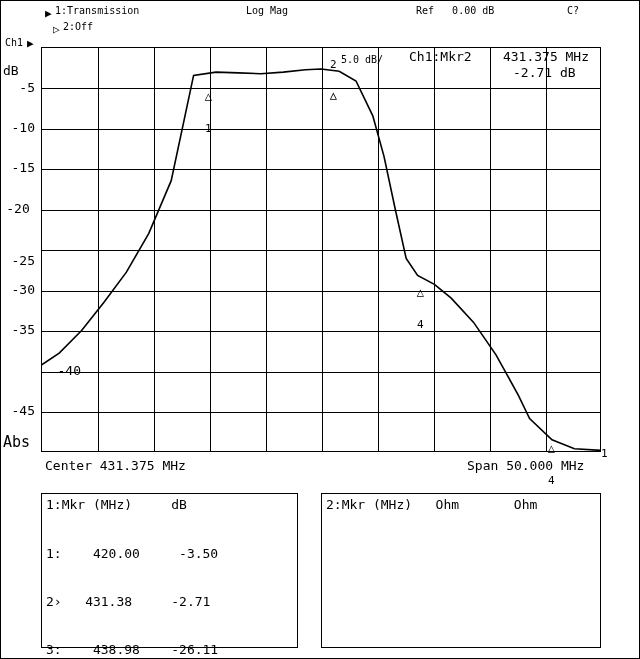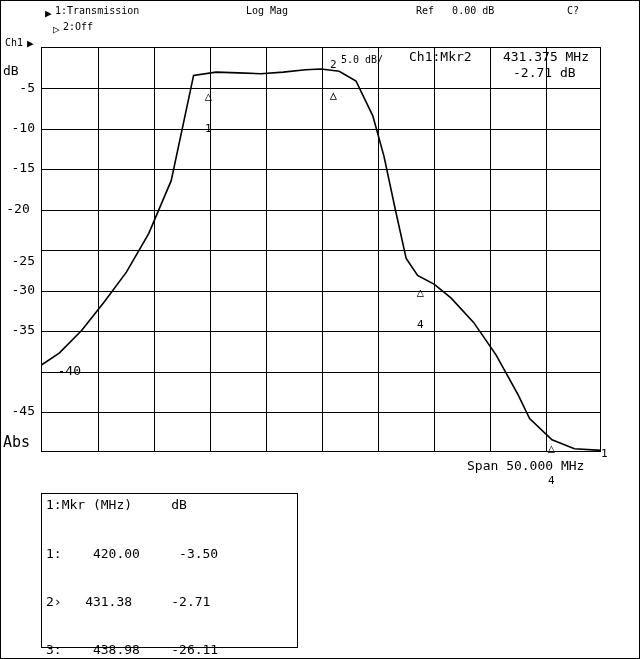--- a/index.html
+++ b/index.html
@@ -169,27 +169,32 @@
   </div>
   <div class="mkr" style="left:406px; top:264px;">
     <span class="tri">△</span>
     <span class="num">4</span>
   </div>
   <div class="mkr" style="left:537px; top:420px;">
     <span class="tri">△</span>
     <span class="num">4</span>
   </div>
 
+  <span id="center-label">Center 431.375 MHz</span>
   <span id="span-label">Span 50.000 MHz</span>
   <span id="right-index">1</span>
 
   <div class="tbl" id="tbl-left">
     <div class="tbl-head">1:Mkr (MHz)     dB</div>
     <div class="tbl-rows">
       <div class="tbl-row">1:    420.00     -3.50</div>
       <div class="tbl-row">2›   431.38     -2.71</div>
       <div class="tbl-row">3:    438.98    -26.11</div>
       
     </div>
   </div>
 
+  <div class="tbl" id="tbl-right">
+    <div class="tbl-head">2:Mkr (MHz)   Ohm       Ohm</div>
+    <div class="tbl-rows"></div>
+  </div>
 
 </div>
 
 </body></html>

